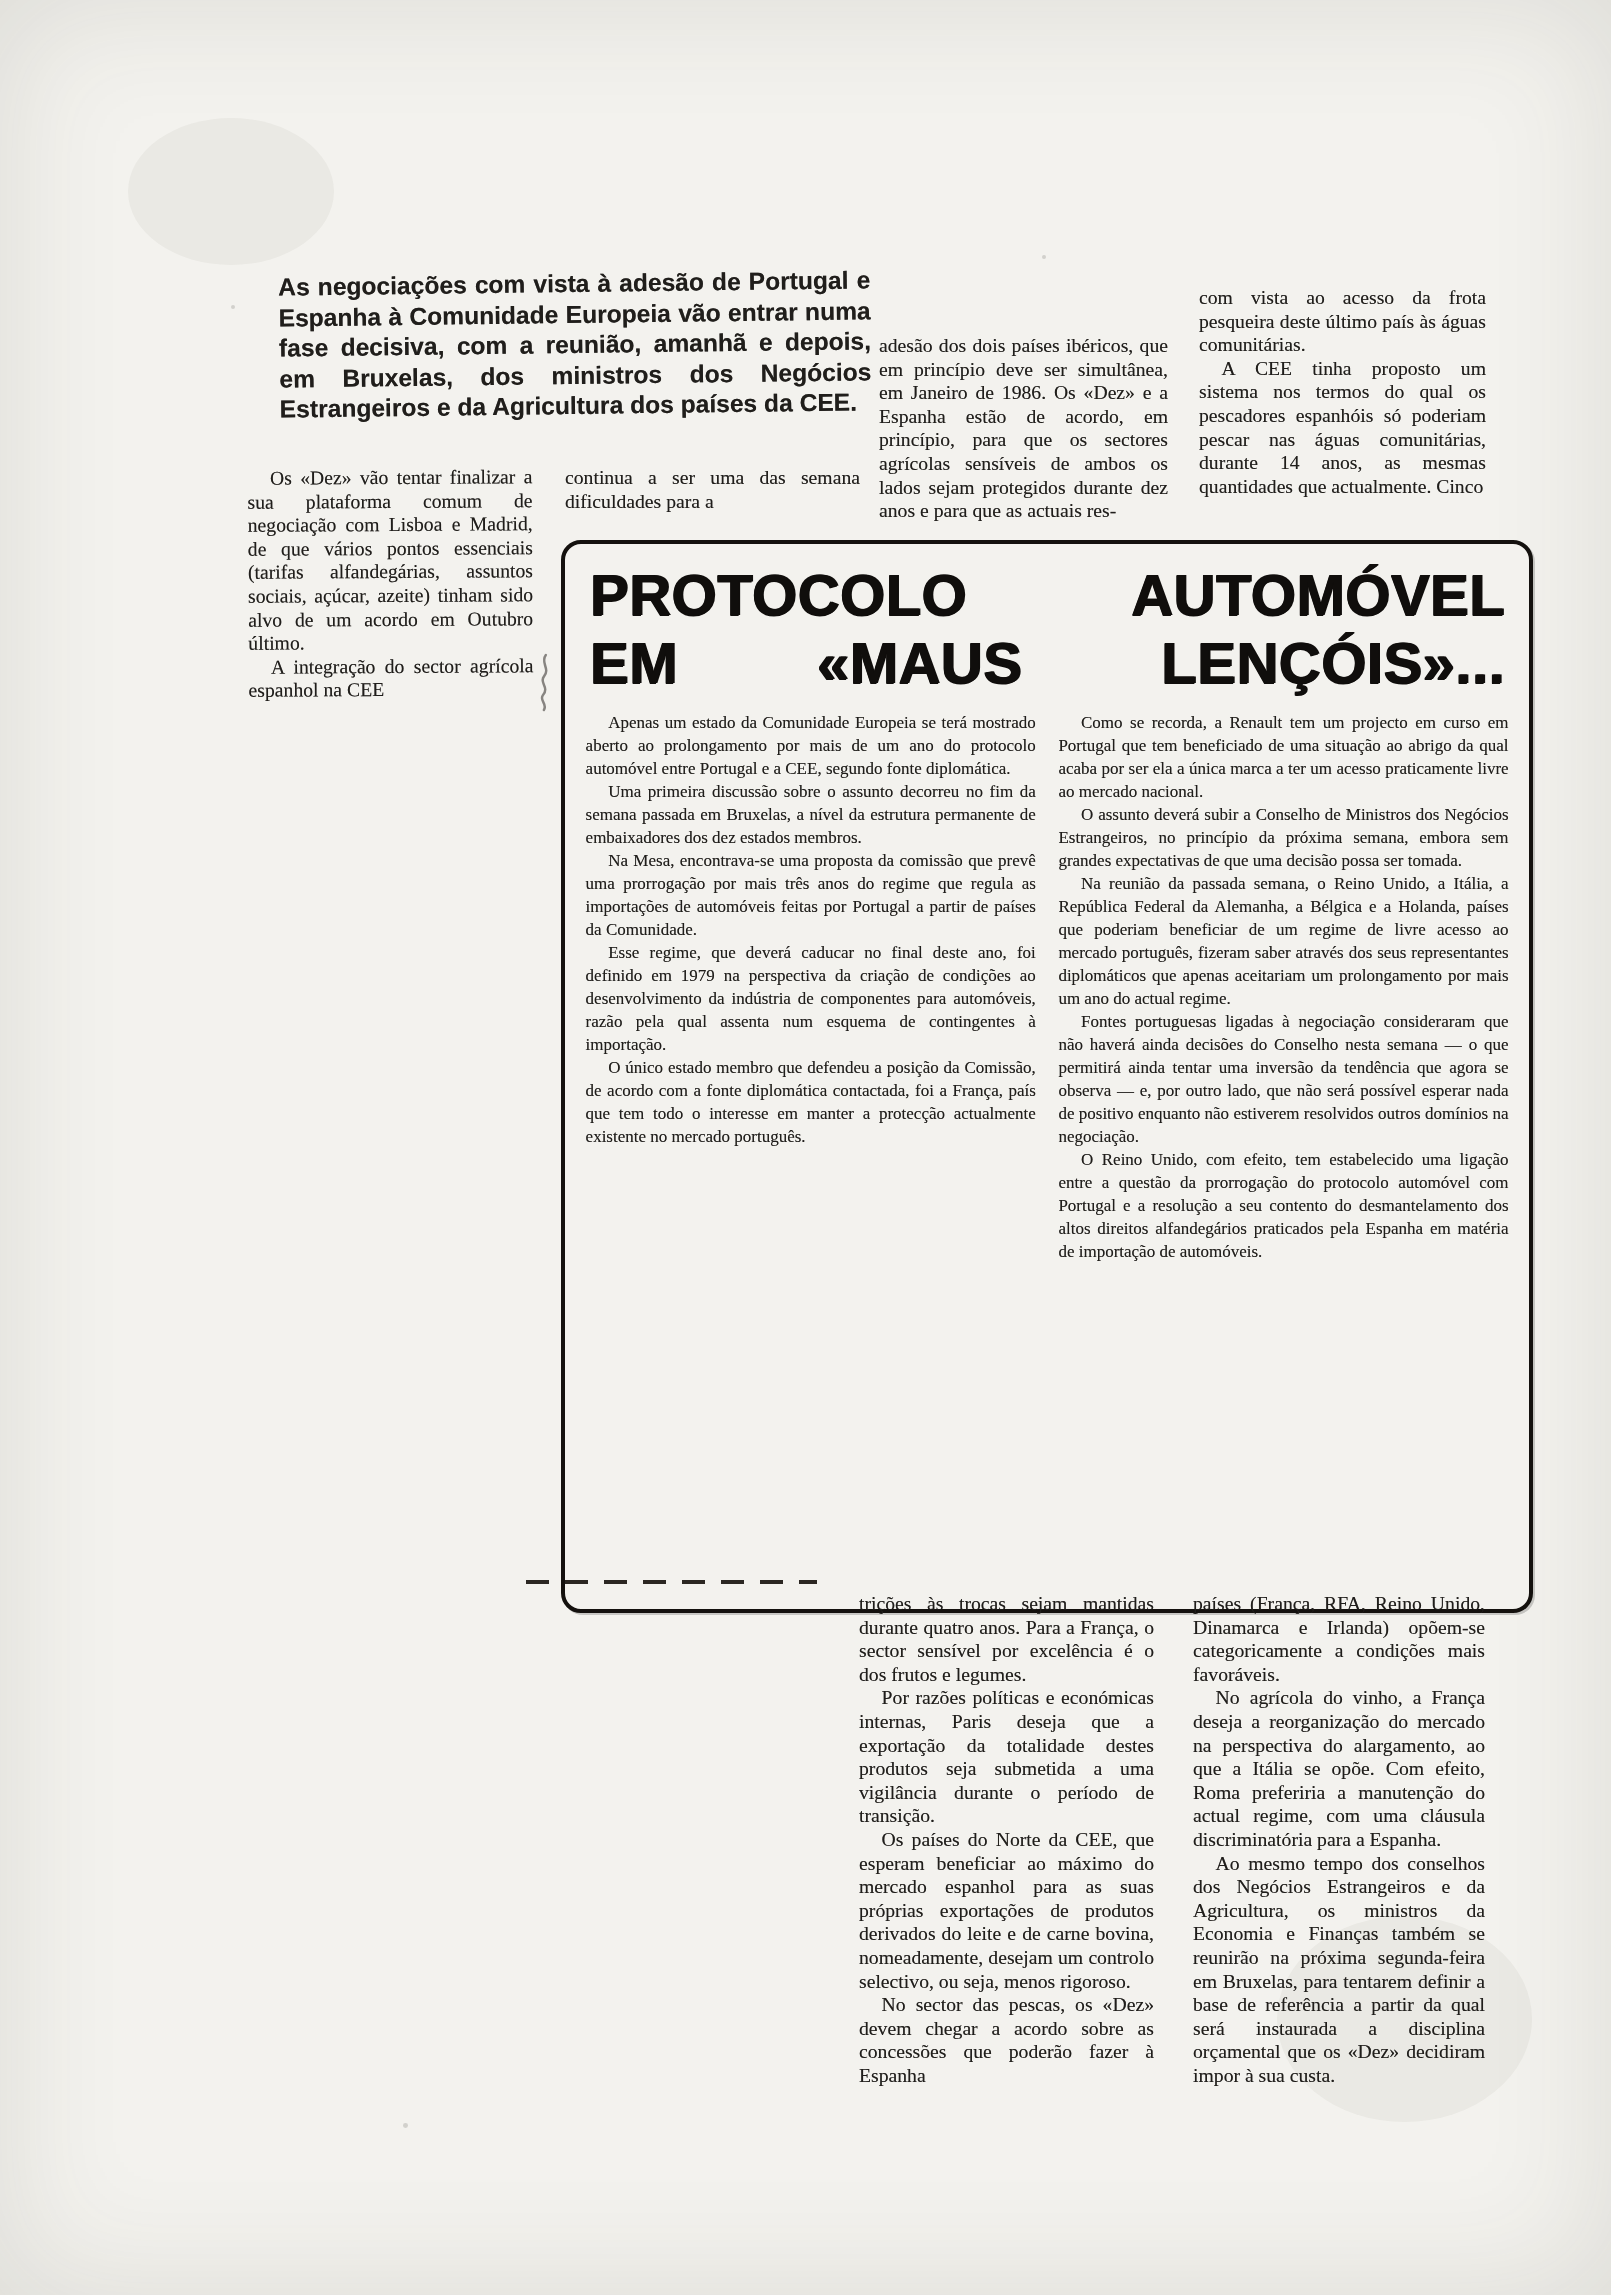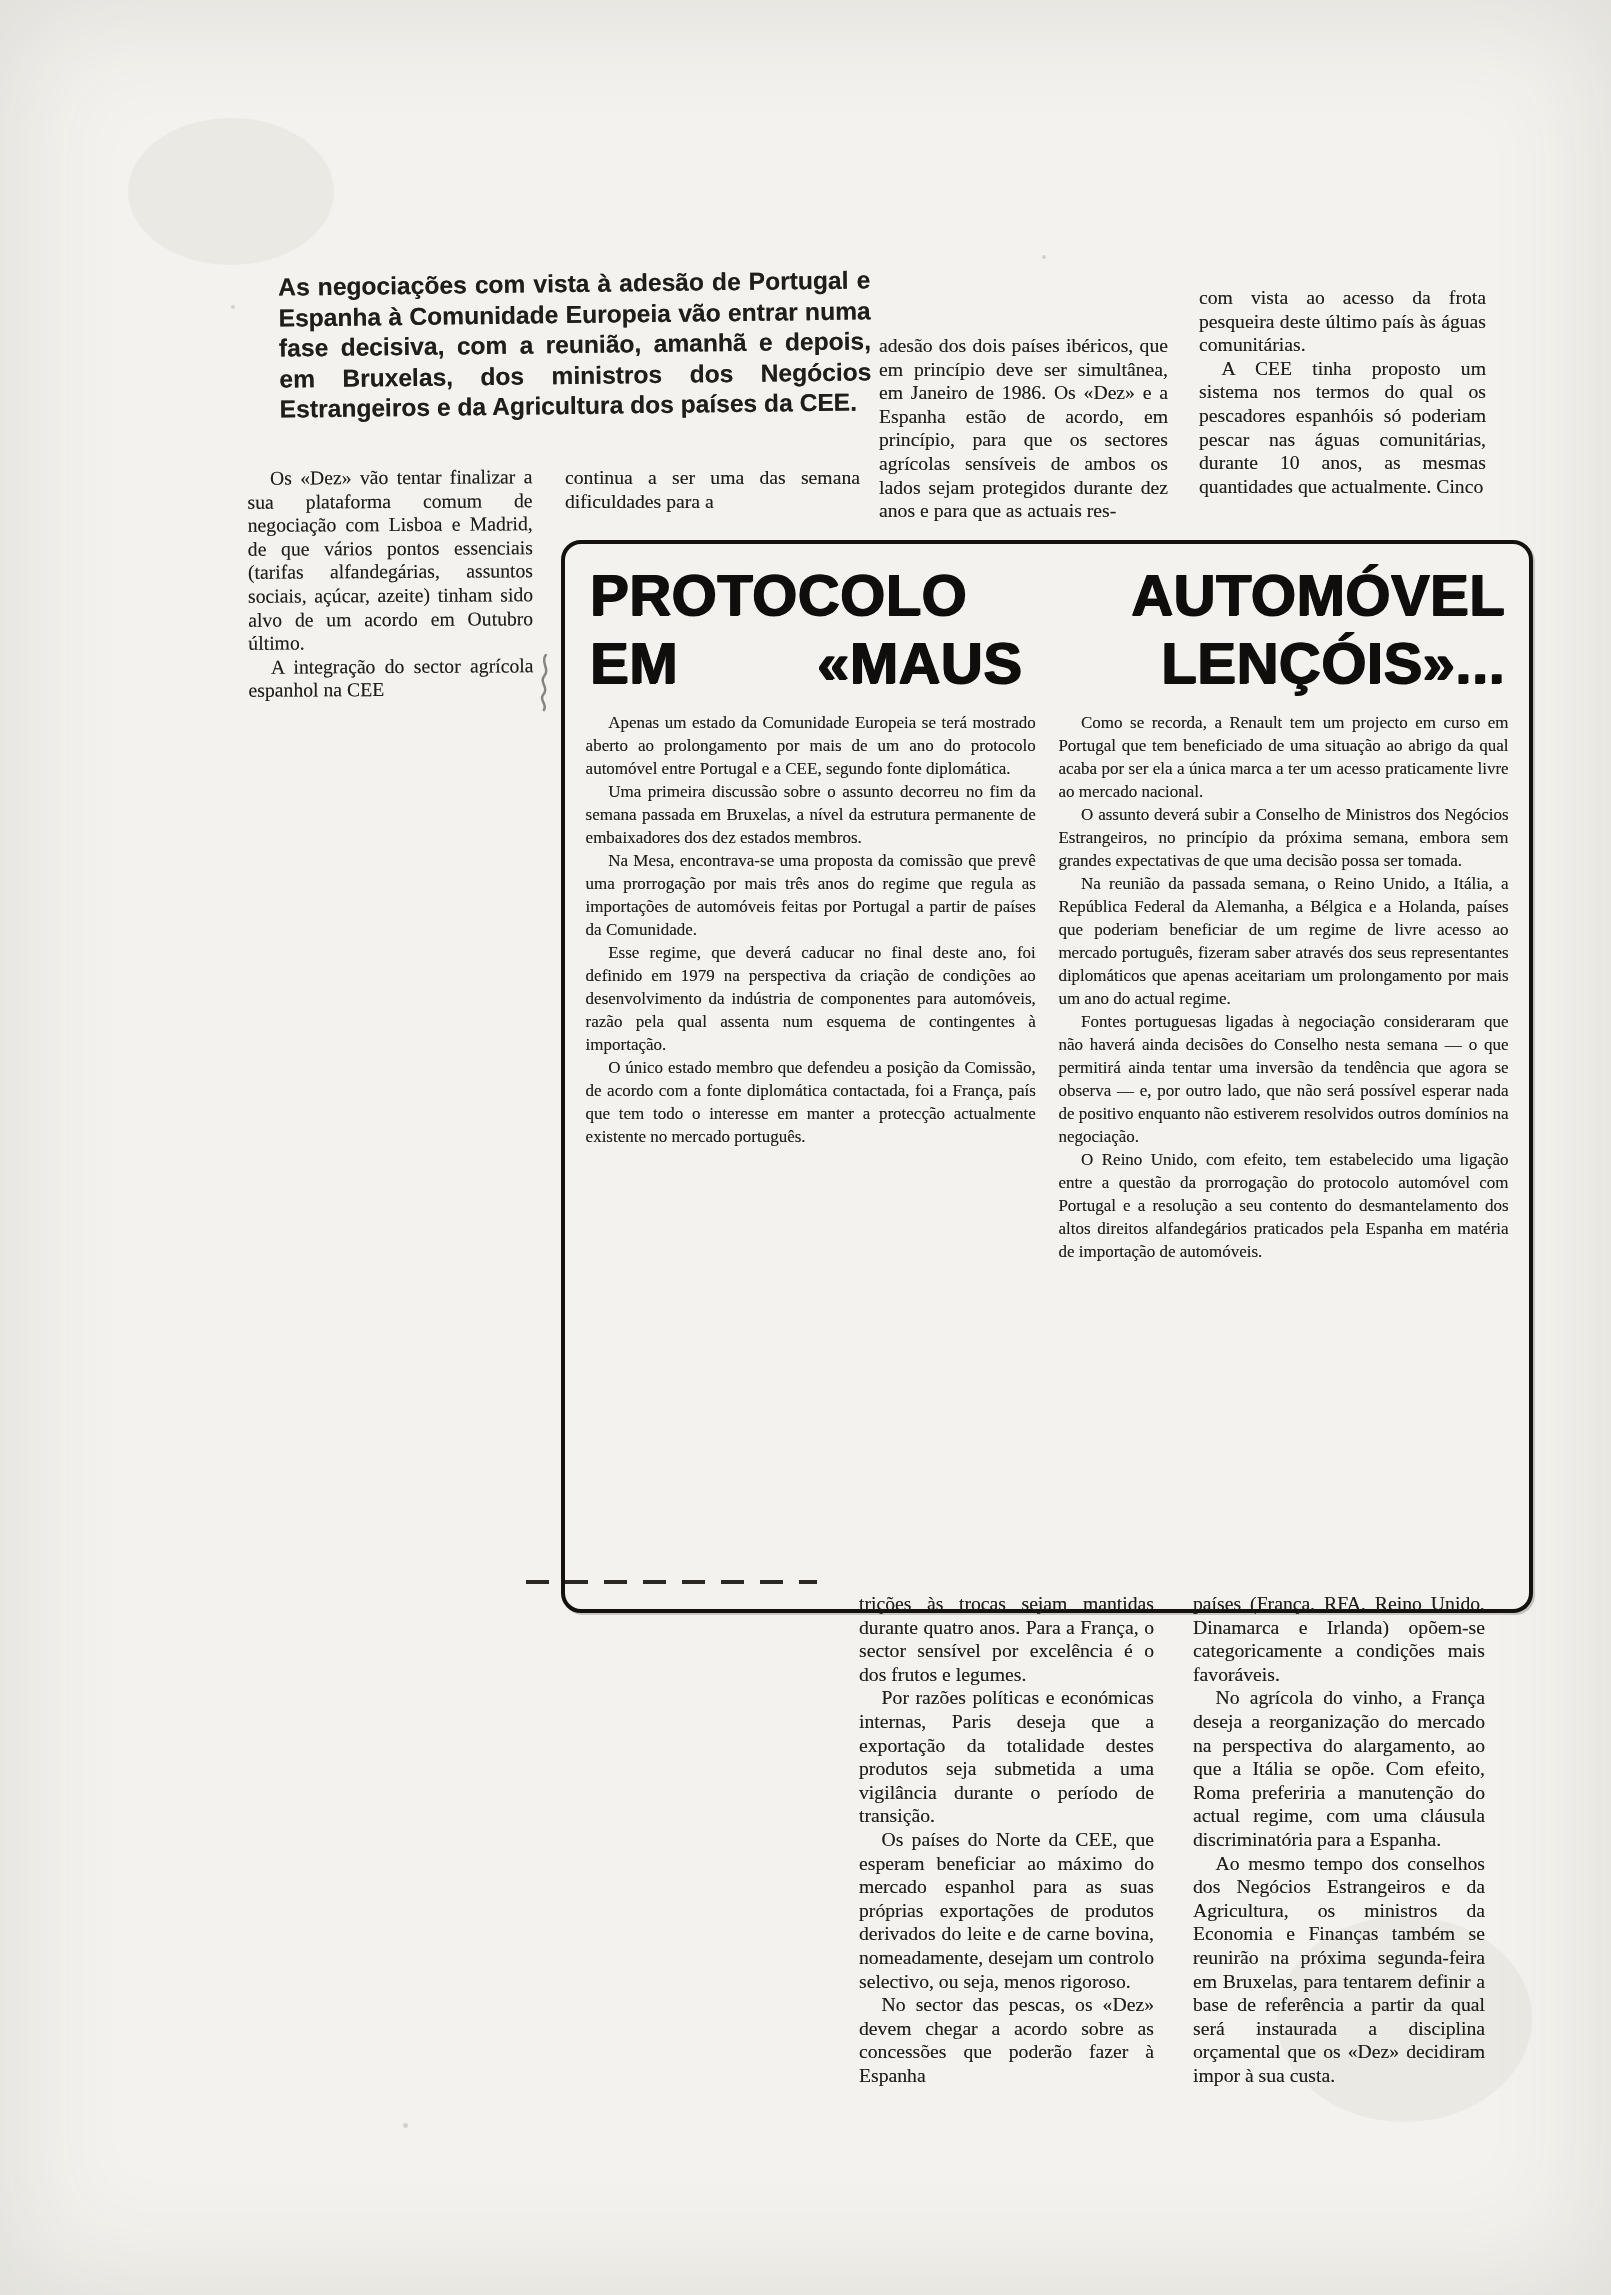--- a/index.html
+++ b/index.html
@@ -108,21 +108,21 @@
   </div>
 
   <div class="block lead" style="left:279px; top:269px; width:592px;">As negociações com vista à adesão de Portugal e Espanha à Comunidade Europeia vão entrar numa fase decisiva, com a reunião, amanhã e depois, em Bruxelas, dos ministros dos Negócios Estrangeiros e da Agricultura dos países da CEE.</div>
 
   <div class="block col no-first-indent" style="left:879px; top:286px; width:289px;margin-top:48px;">
       <p class="para">adesão dos dois países ibéricos, que em princípio deve ser simultânea, em Janeiro de 1986. Os «Dez» e a Espanha estão de acordo, em princípio, para que os sectores agrícolas sensíveis de ambos os lados sejam protegidos durante dez anos e para que as actuais res-</p>
     </div>
 
   <div class="block col no-first-indent" style="left:1199px; top:286px; width:287px;">
       <p class="para">com vista ao acesso da frota pesqueira deste último país às águas comunitárias.</p>
-      <p class="para">A CEE tinha proposto um sistema nos termos do qual os pescadores espanhóis só poderiam pescar nas águas comunitárias, durante 10 anos, as mesmas quantidades que actualmente. Cinco</p>
+      <p class="para">A CEE tinha proposto um sistema nos termos do qual os pescadores espanhóis só poderiam pescar nas águas comunitárias, durante 14 anos, as mesmas quantidades que actualmente. Cinco</p>
     </div>
 
   <div class="block col" style="left:248px; top:466px; width:285px; transform:rotate(-0.3deg);">
       <p class="para">Os «Dez» vão tentar finalizar a sua plataforma comum de negociação com Lisboa e Madrid, de que vários pontos essenciais (tarifas alfandegárias, assuntos sociais, açúcar, azeite) tinham sido alvo de um acordo em Outubro último.</p>
       <p class="para">A integração do sector agrícola espanhol na CEE</p>
     </div>
 
   <div class="block col no-first-indent" style="left:565px; top:466px; width:295px;">
       <p class="para">continua a ser uma das semana dificuldades para a</p>
     </div>

